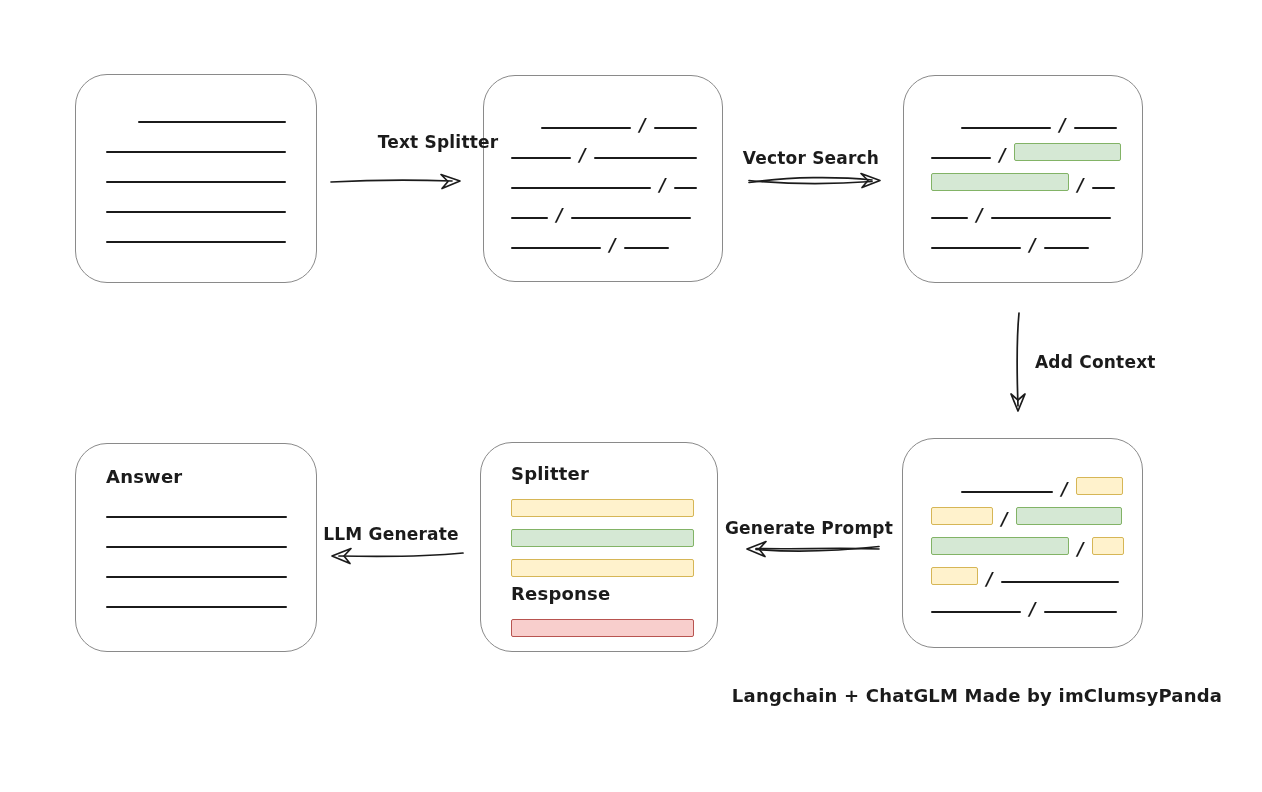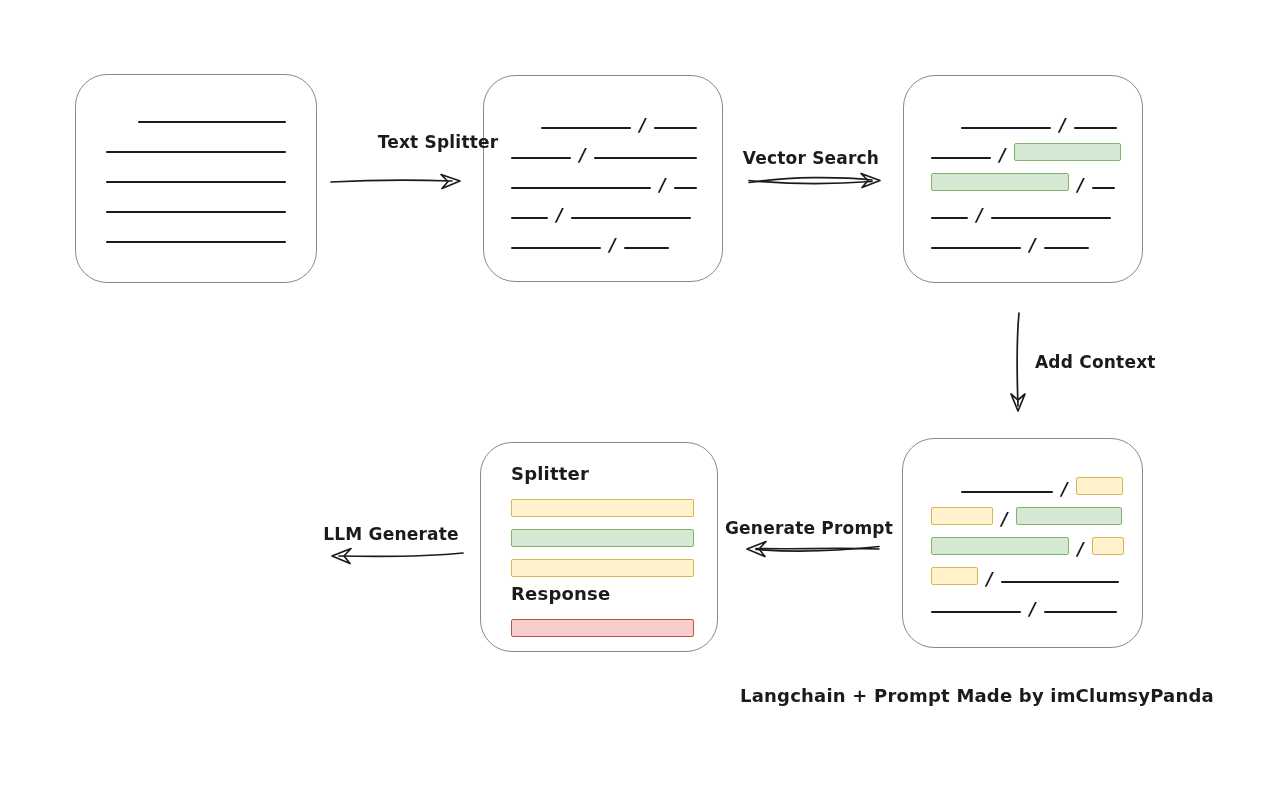--- a/index.html
+++ b/index.html
@@ -164,28 +164,45 @@
         </div>
       </div>
     <div class="box-label" style="margin-top:8px;">Response</div>
     <div>
         <div class="seg-row">
           <div class="seg-hl hl-red" style="width: 183px;"></div>
         </div>
       </div>
   </div>
 
+  <div class="node" style="left:75px;top:443px;width:242px;height:209px;padding:22px 0 0 30px;">
+    <div class="box-label">Answer</div>
+    <div>
+        <div class="seg-row">
+          <div class="seg-line" style="width: 181px;"></div>
+        </div>
+        <div class="seg-row">
+          <div class="seg-line" style="width: 181px;"></div>
+        </div>
+        <div class="seg-row">
+          <div class="seg-line" style="width: 181px;"></div>
+        </div>
+        <div class="seg-row">
+          <div class="seg-line" style="width: 181px;"></div>
+        </div>
+      </div>
+  </div>
 
   <div class="edge-label center" style="left:398px;top:132px;margin-left:40px;">Text Splitter</div>
   <div class="edge-label center" style="left:811px;top:148px;">Vector Search</div>
   <div class="edge-label" style="left:1035px;top:352px;">Add Context</div>
   <div class="edge-label center" style="left:809px;top:518px;">Generate Prompt</div>
   <div class="edge-label center" style="left:391px;top:524px;">LLM Generate</div>
 
-  <div class="footer-text" style="left:977px;top:685px;">Langchain + Prompt Made by imClumsyPanda</div>
+  <div class="footer-text" style="left:977px;top:685px;">Langchain + ChatGLM Made by imClumsyPanda</div>
 
   <svg class="arrows" width="1262" height="792" viewBox="0 0 1262 792">
     <g>
       <path class="arrow" d="M331,182 C370,180 420,180 452,181"></path>
       <path class="arrow" d="M441,174.5 L460,181 L442,188.5 L448,181.5 Z"></path>
     </g>
     <g>
       <path class="arrow" d="M749,182.5 C790,176.5 838,176.5 872,180"></path>
       <path class="arrow" d="M749,180.5 C790,184.5 838,184 872,181.5"></path>
       <path class="arrow" d="M861,173.5 L880,180.5 L862,187.5 L868,180.5 Z"></path>

